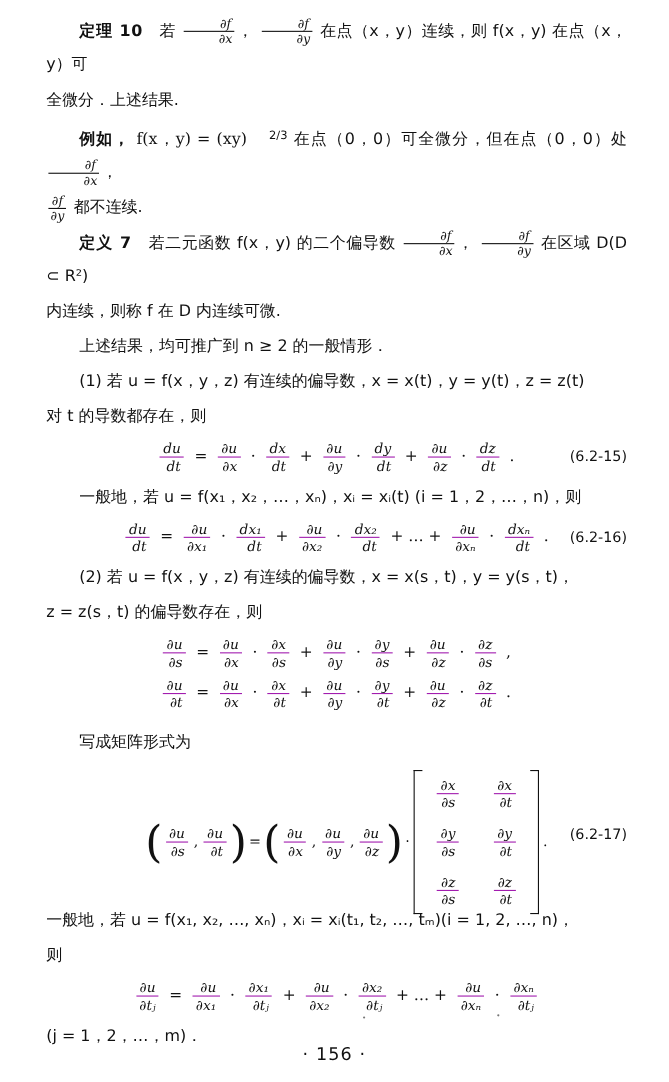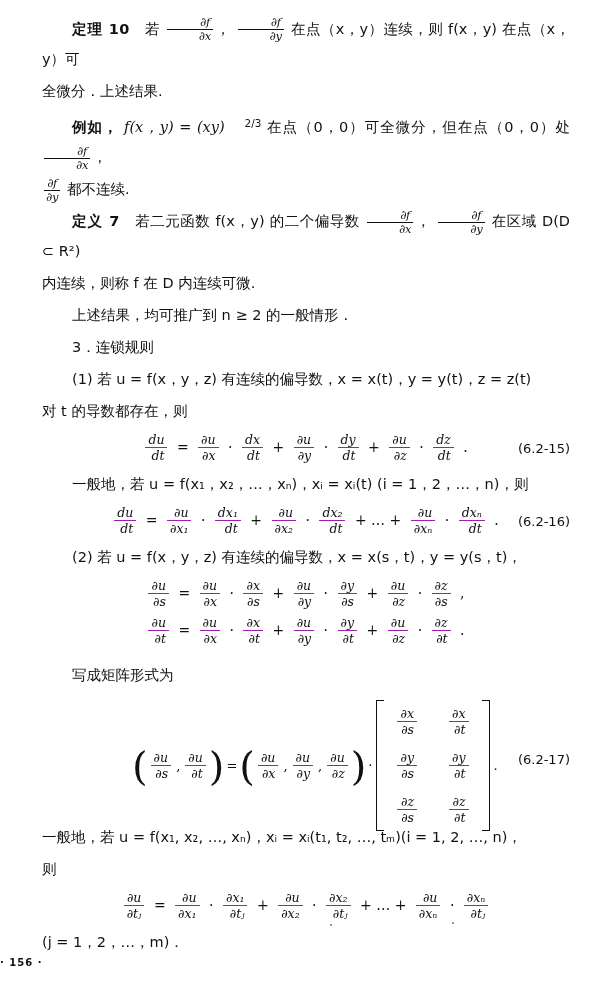--- a/index.html
+++ b/index.html
@@ -28,21 +28,21 @@
     width: 528px;
   }
   .para {
     font-size: 14.5px;
     line-height: 30px;
     margin: 0 0 2px 0;
     text-align: justify;
   }
   .indent { text-indent: 30px; }
   .bold { font-weight: bold; }
-  .it { font-style: italic; font-family: "DejaVu Serif", serif; }
+  .it { font-family: "DejaVu Serif", serif; }
   .sp { letter-spacing: 0.5px; }
 
   
   .frac {
     display: inline-block;
     vertical-align: -0.55em;
     text-align: center;
     font-size: 11.5px;
     line-height: 13px;
     font-style: italic;
@@ -119,24 +119,23 @@
     grid-template-columns: auto auto;
     column-gap: 26px;
     row-gap: 13px;
     padding: 6px 8px;
   }
   .footer {
     position: absolute;
     left: 0;
     right: 0;
     bottom: 16px;
-    text-align: left;
-    font-size: 10px;
+    text-align: center;
+    font-size: 16px;
     letter-spacing: 1px;
-    font-weight: bold;
   }
   .spacer { height: 8px; }
   .dotspeck {
     position: absolute;
     width: 2px; height: 2px;
     background: #777;
     border-radius: 50%;
   }
 </style>
 </head>
@@ -186,21 +185,20 @@
       </span><span>，</span>
       <span class="frac">
         <span class="num">∂f</span>
         <span class="den">∂y</span>
       </span>
       <span>在区域 D(D ⊂ R²)</span>
     </p>
     <p class="para">内连续，则称 f 在 D 内连续可微.</p>
 
     <p class="para indent">上述结果，均可推广到 n ≥ 2 的一般情形．</p>
-    <p class="para indent">3．连锁规则</p>
 
     <p class="para indent">(1) 若 u = f(x，y，z) 有连续的偏导数，x = x(t)，y = y(t)，z = z(t)</p>
     <p class="para">对 t 的导数都存在，则</p>
 
     <div class="eqline">
       <span class="eqbody">
         <span class="dfrac">
           <span class="num">du</span>
           <span class="den">dt</span>
         </span>
@@ -276,20 +274,21 @@
         <span class="dfrac">
           <span class="num">dxₙ</span>
           <span class="den">dt</span>
         </span>
         <span class="op">.</span>
       </span>
       <span class="tag">(6.2-16)</span>
     </div>
 
     <p class="para indent">(2) 若 u = f(x，y，z) 有连续的偏导数，x = x(s，t)，y = y(s，t)，</p>
+    <p class="para">z = z(s，t) 的偏导数存在，则</p>
 
     <div class="eqline">
       <span class="eqbody">
         <span class="dfrac">
           <span class="num">∂u</span>
           <span class="den">∂s</span>
         </span>
         <span class="op">=</span>
         <span class="dfrac">
           <span class="num">∂u</span>

